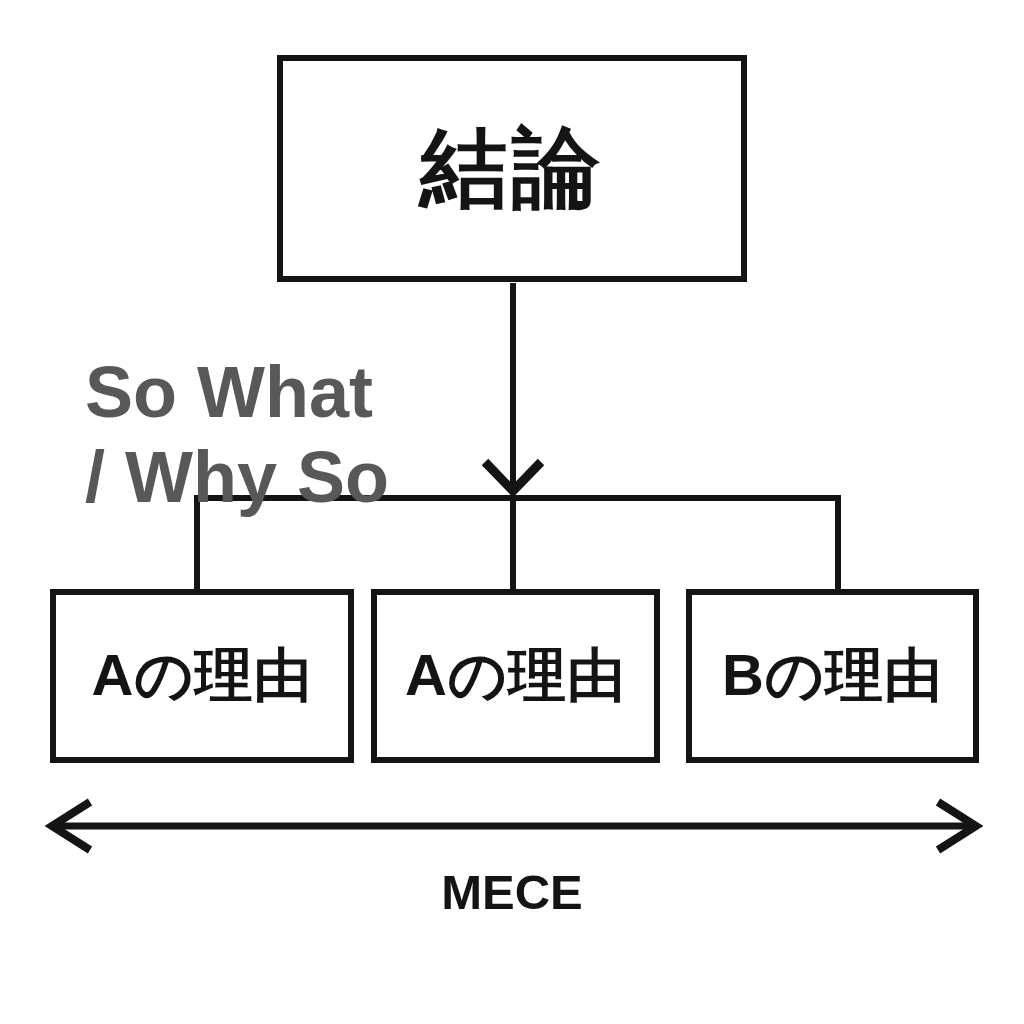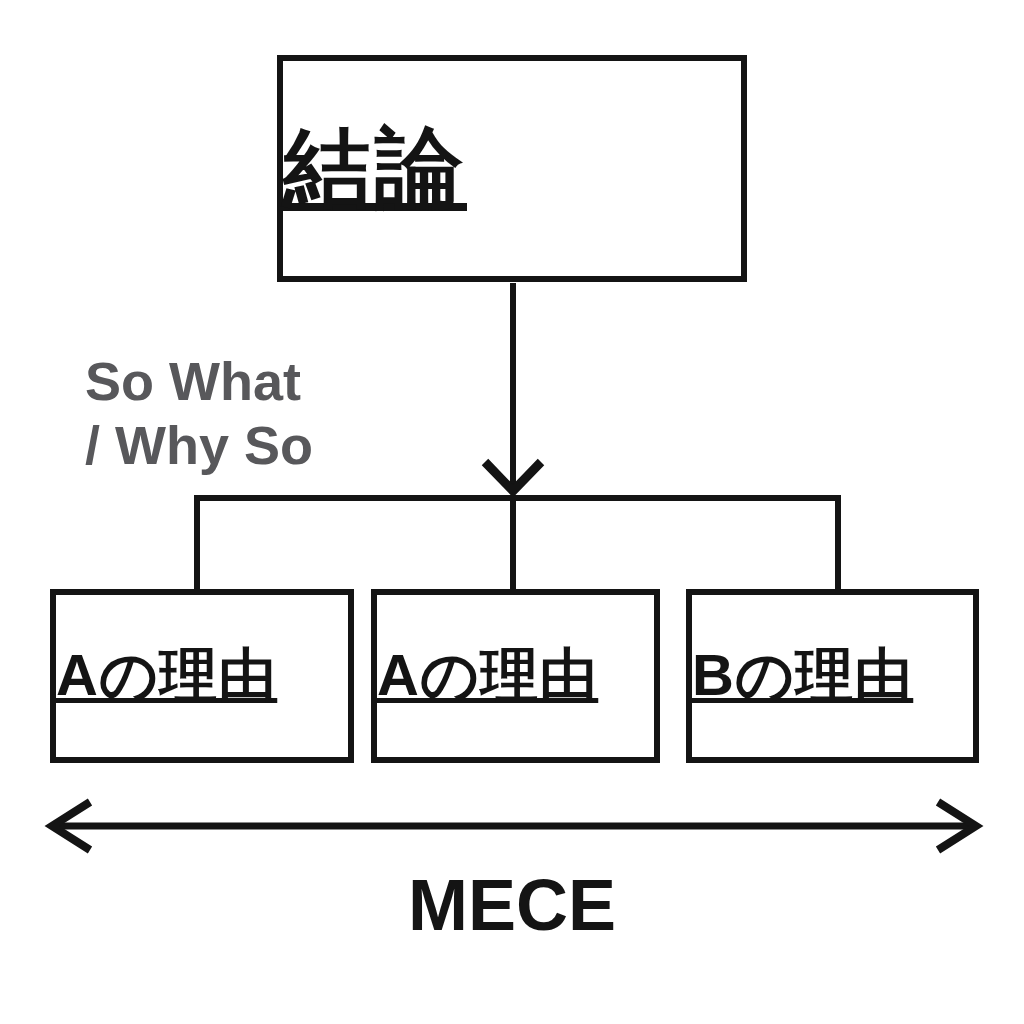--- a/index.html
+++ b/index.html
@@ -15,23 +15,22 @@
     font-family: "Liberation Sans", "DejaVu Sans", sans-serif;
     color: var(--text, #141414);
     overflow: hidden;
   }
   .box {
     position: absolute;
     border: 6px solid var(--line, #141414);
     background: #ffffff;
     display: flex;
     align-items: center;
-    justify-content: flex-start;
+    justify-content: center;
     box-sizing: border-box;
-    text-decoration: underline;
   }
   .conclusion-box {
     left: 277px;
     top: 55px;
     width: 470px;
     height: 227px;
   }
   .conclusion-box .box-label {
     font-size: 88px;
     font-weight: 700;
@@ -47,41 +46,41 @@
     letter-spacing: 1px;
   }
   .reason-a { left: 50px;  width: 304px; }
   .reason-b { left: 371px; width: 289px; }
   .reason-c { left: 686px; width: 293px; }
 
   .muted-label {
     position: absolute;
     left: 85px;
     top: 350px;
-    font-size: 54px;
+    font-size: 72px;
     line-height: 1.18;
     font-weight: 600;
     color: var(--muted, #58585b);
     white-space: nowrap;
   }
   .connectors {
     position: absolute;
     left: 0;
     top: 0;
     width: 1024px;
     height: 1024px;
     color: var(--line, #141414);
   }
   .mece-label {
     position: absolute;
     left: 0;
     right: 0;
     top: 864px;
     text-align: center;
-    font-size: 72px;
+    font-size: 49px;
     font-weight: 700;
     letter-spacing: 0px;
     color: var(--text, #141414);
   }
 </style>
 </head>
 <body>
 
 <div class="canvas">
 

